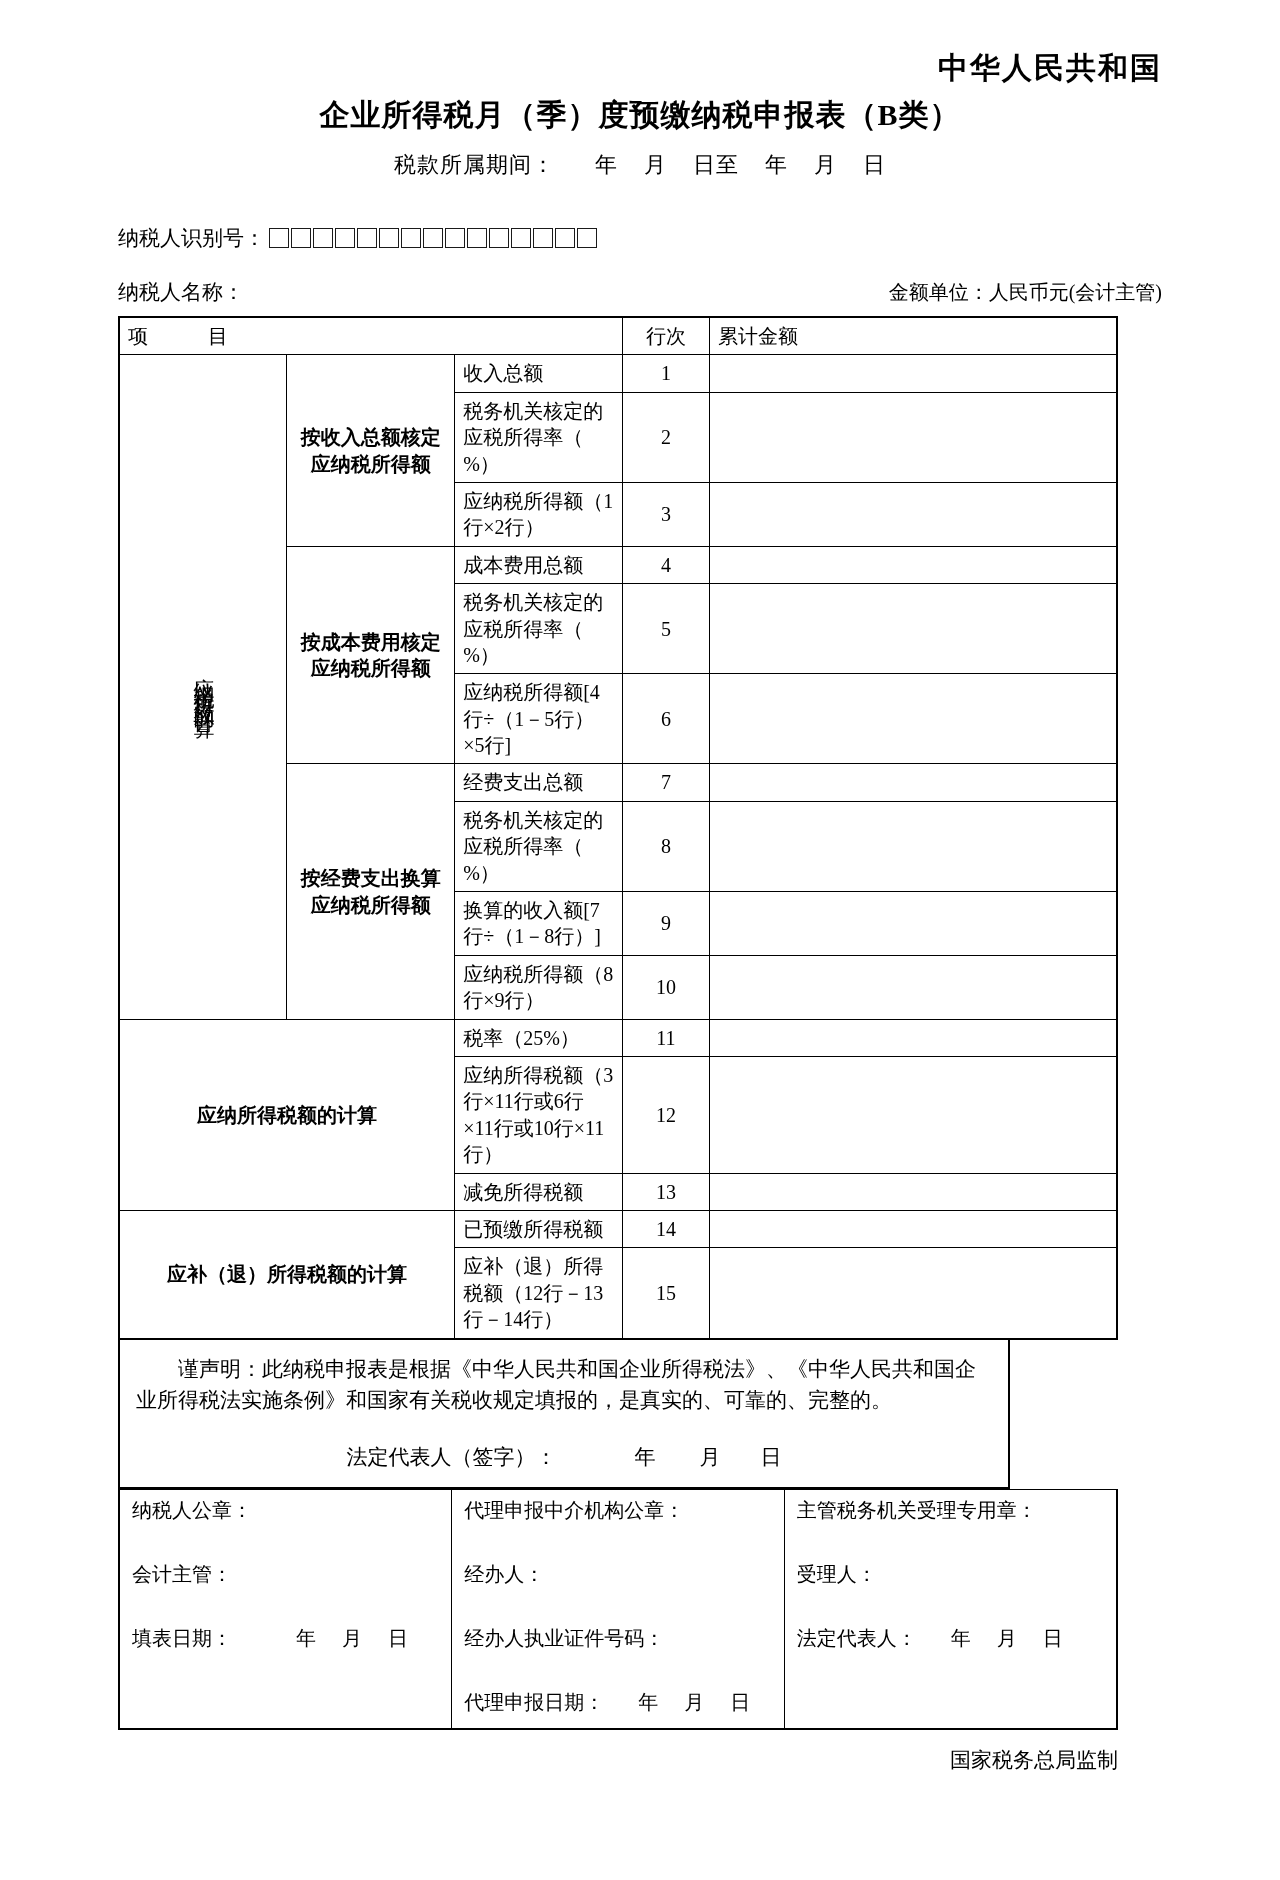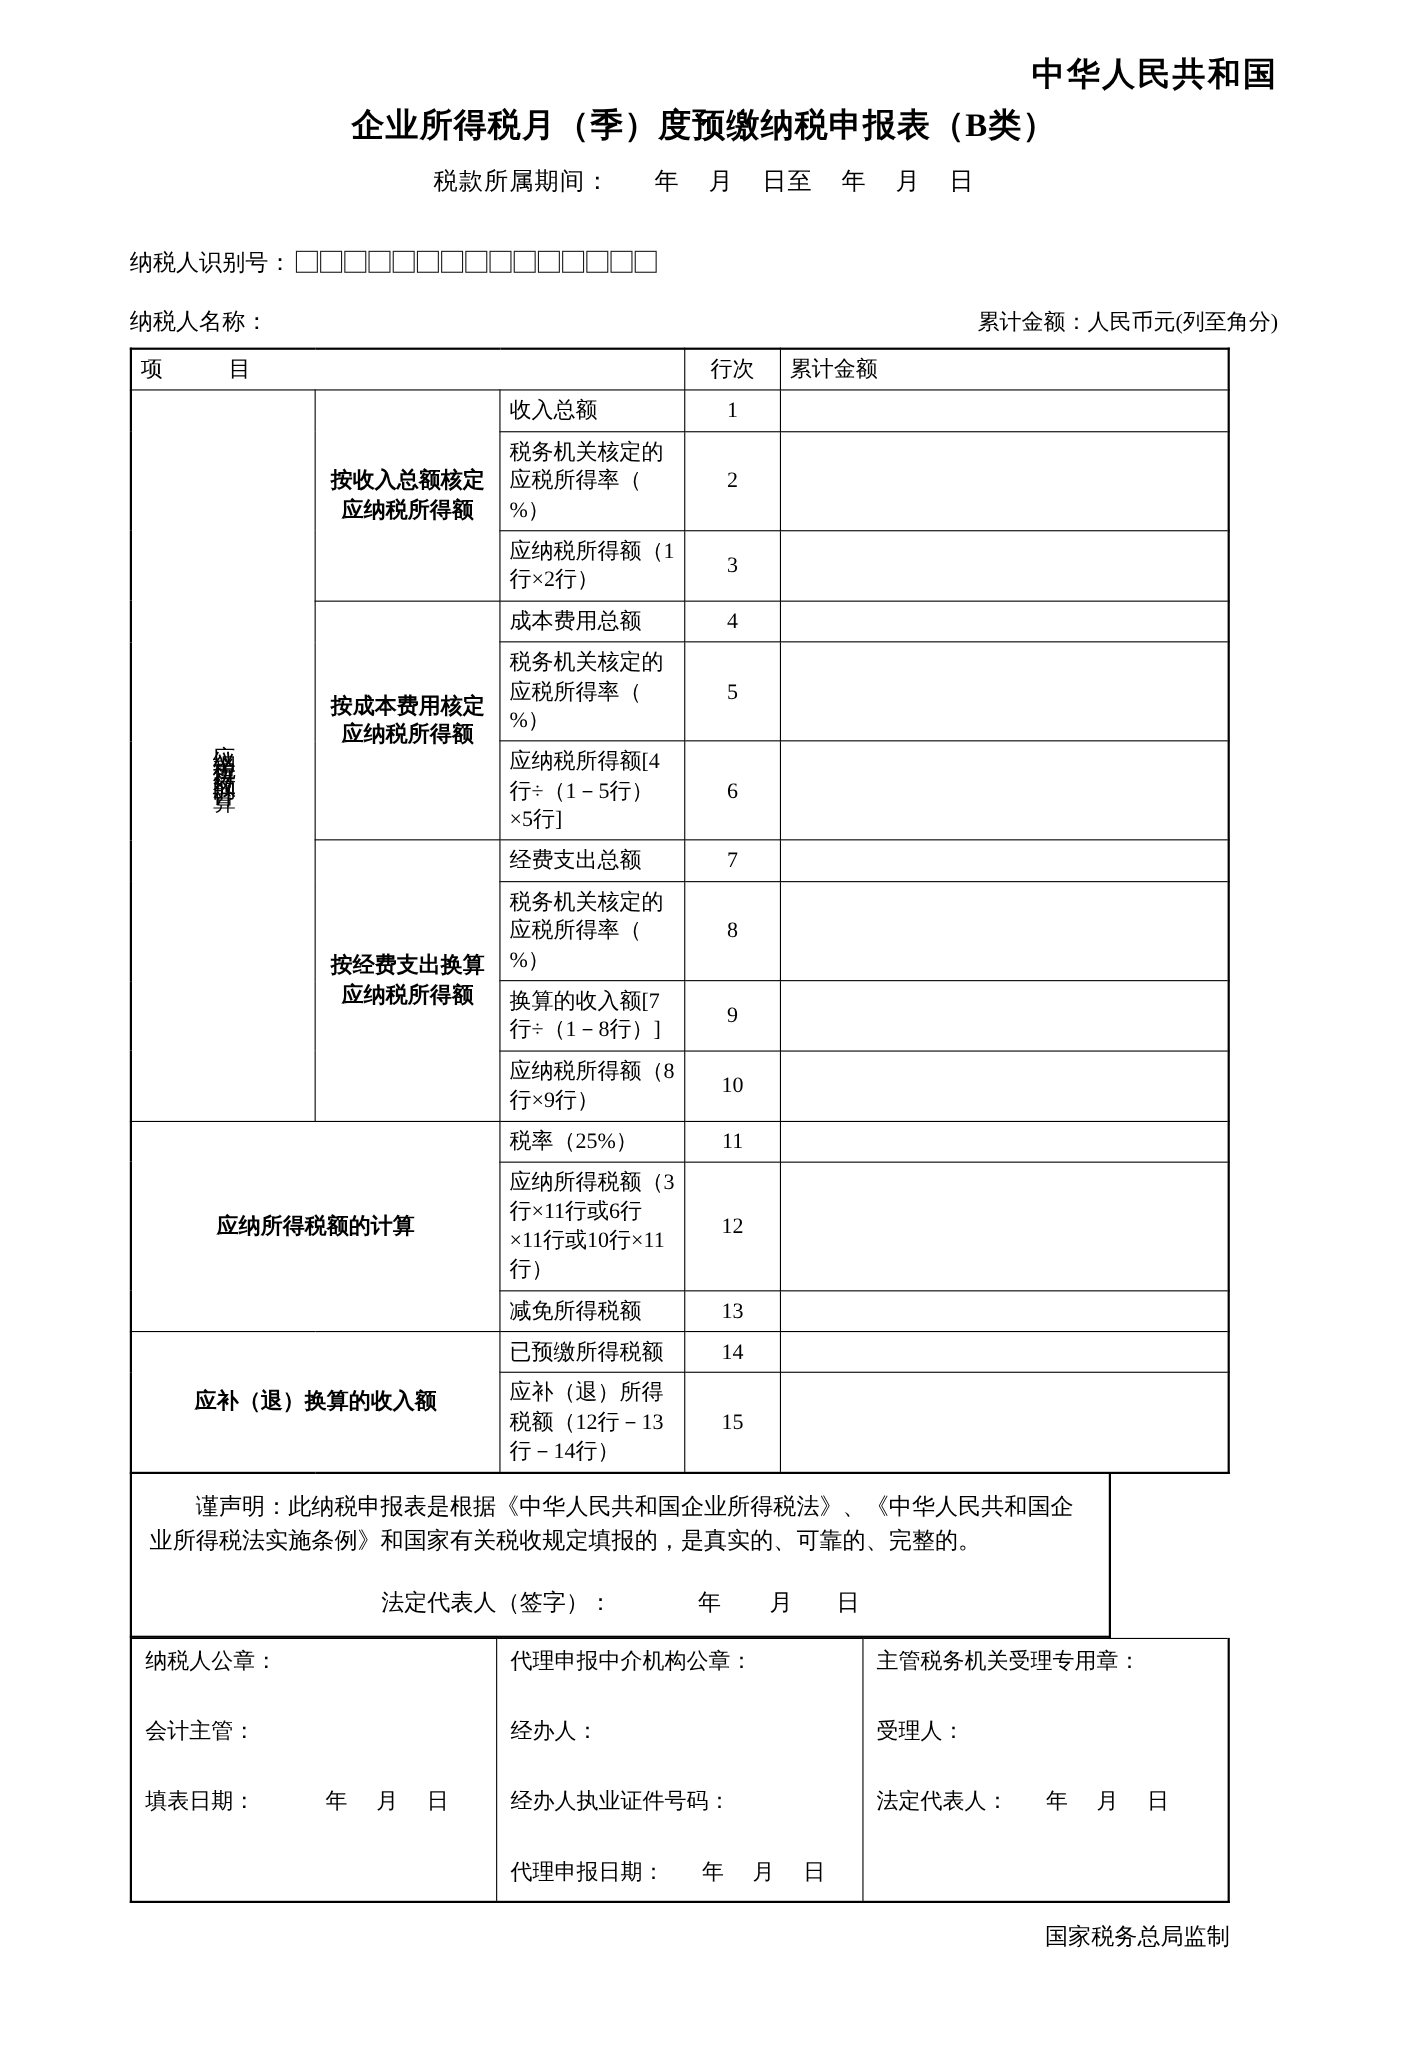--- a/index.html
+++ b/index.html
@@ -199,21 +199,21 @@
         <span class="bx"></span>
         <span class="bx"></span>
         <span class="bx"></span>
         <span class="bx"></span>
         <span class="bx"></span>
       </span>
   </div>
 
   <div class="nameline">
     <span>纳税人名称：</span>
-    <span class="unit">累计金额：人民币元(列至角分)</span>
+    <span class="unit">金额单位：人民币元(会计主管)</span>
   </div>
 
   <table class="form">
     <tbody>
         <tr class="outer-top">
       <td class="hdr" colspan="3">项　　　目</td>
       <td class="hdr num">行次</td>
       <td class="hdr amt">累计金额</td>
     </tr>
 
@@ -285,21 +285,21 @@
       <td class="num">12</td>
       <td class="amt"></td>
     </tr>
     <tr>
       <td class="item">减免所得税额</td>
       <td class="num">13</td>
       <td class="amt"></td>
     </tr>
 
     <tr>
-      <td class="catWide" colspan="2" rowspan="2">应补（退）换算的收入额</td>
+      <td class="catWide" colspan="2" rowspan="2">应补（退）所得税额的计算</td>
       <td class="item">已预缴所得税额</td>
       <td class="num">14</td>
       <td class="amt"></td>
     </tr>
     <tr>
       <td class="item">应补（退）所得税额（12行－13行－14行）</td>
       <td class="num">15</td>
       <td class="amt"></td>
     </tr>
   </tbody>

